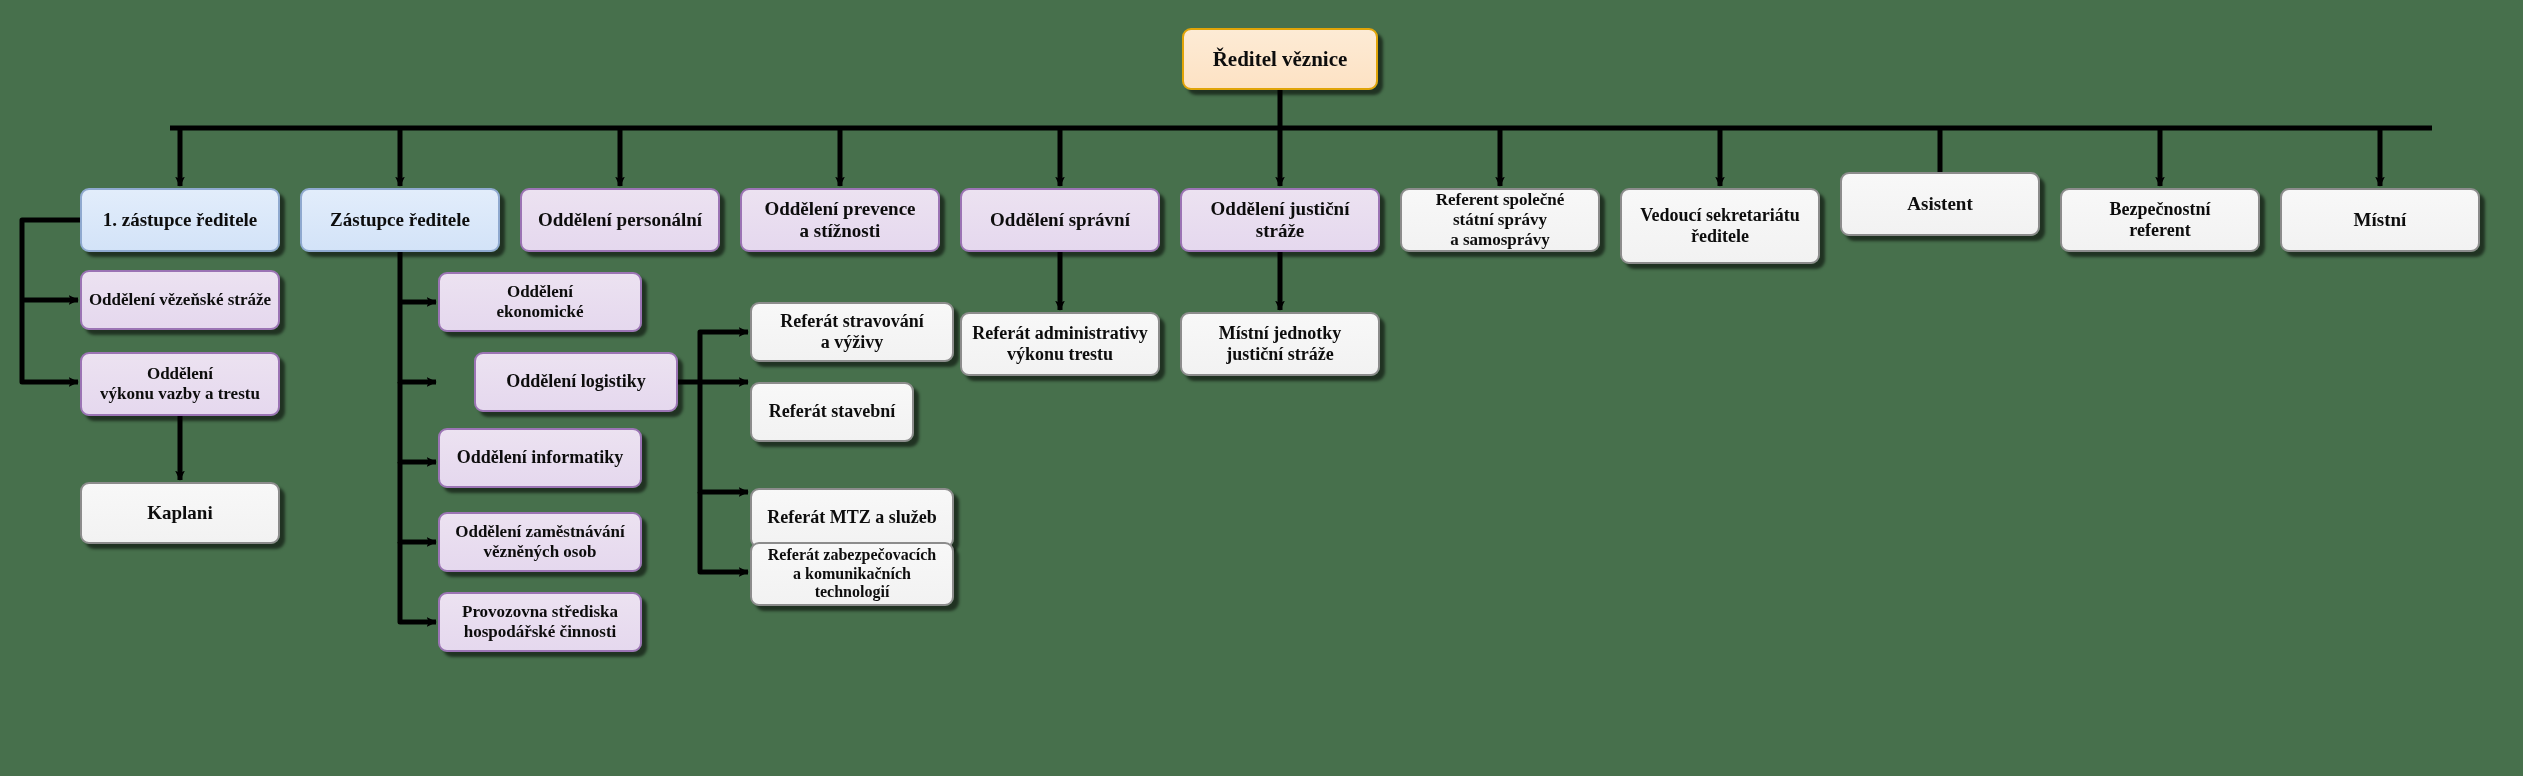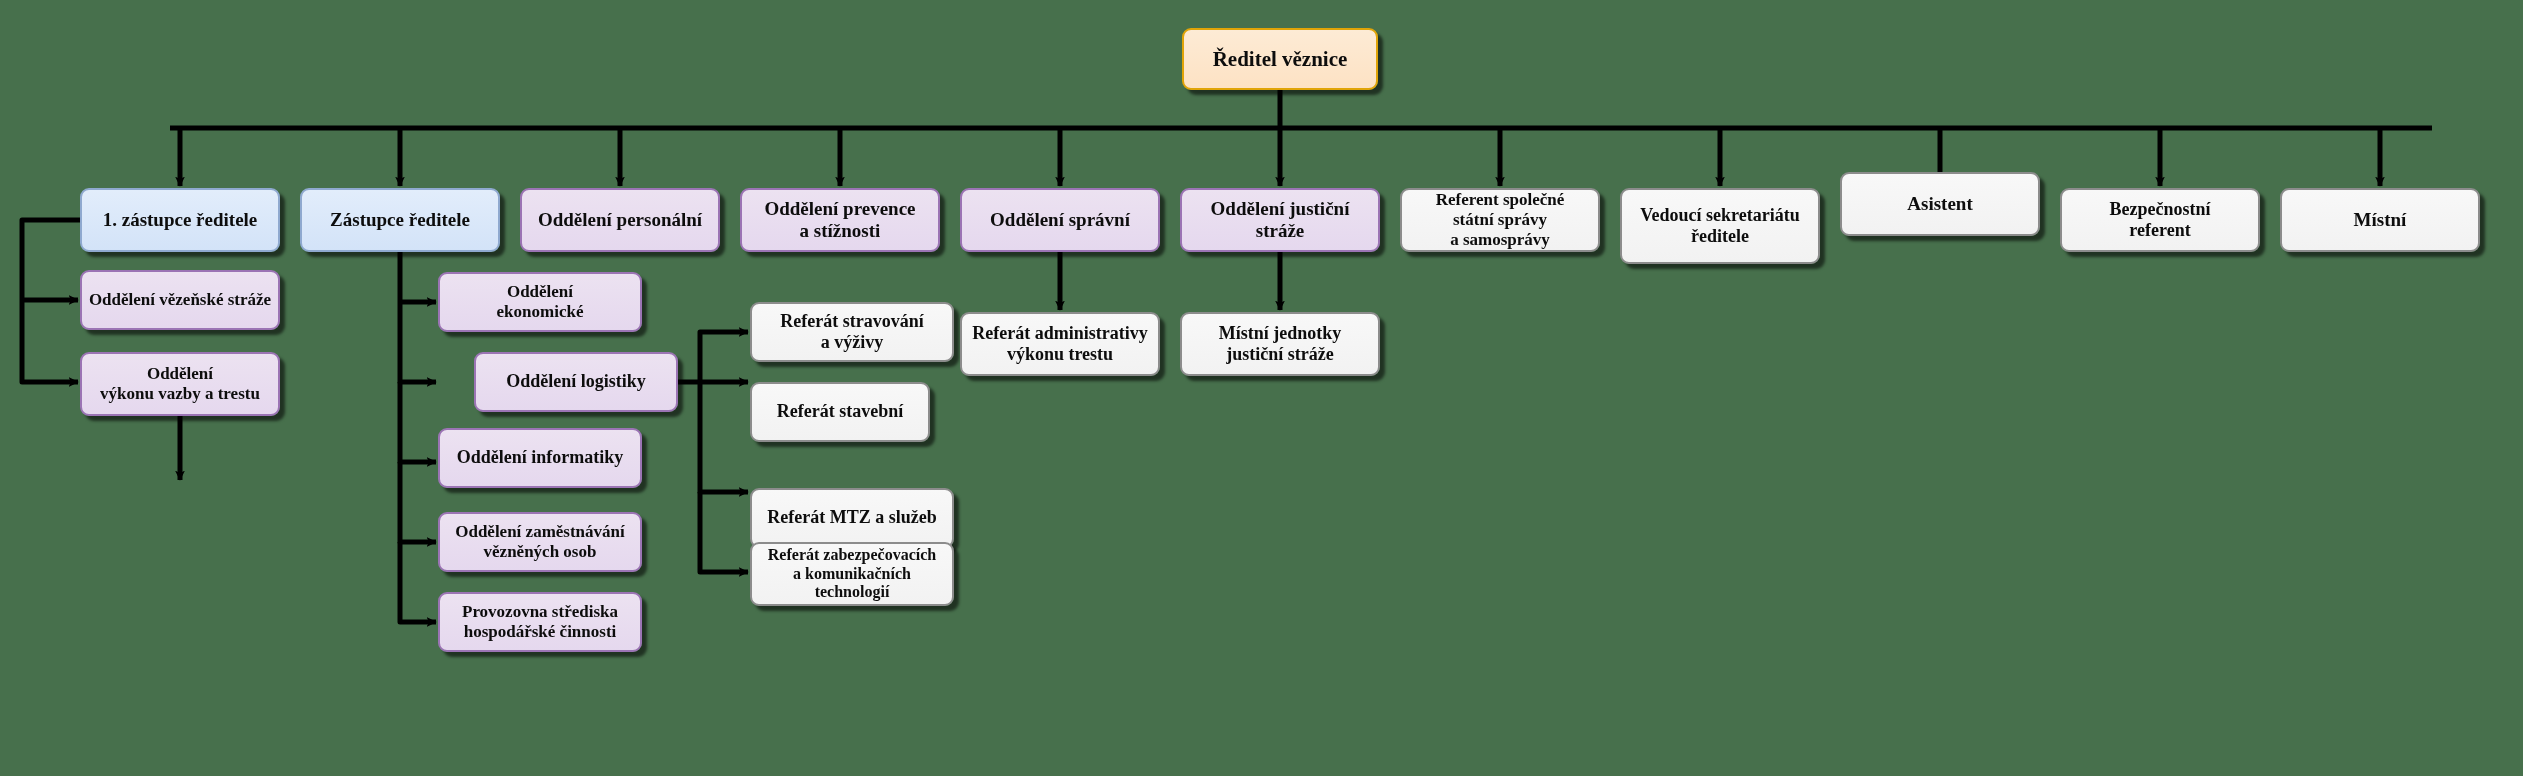--- a/index.html
+++ b/index.html
@@ -168,20 +168,23 @@
 
   <div class="node v-purple" style="left:80px; top:270px; width:200px; height:60px; font-size:17px;">
     <span class="n-label">Oddělení vězeňské stráže</span>
   </div>
 
   <div class="node v-purple" style="left:80px; top:352px; width:200px; height:64px; font-size:17px;">
     <span class="n-label">Oddělení
 výkonu vazby a trestu</span>
   </div>
 
+  <div class="node v-white" style="left:80px; top:482px; width:200px; height:62px; font-size:19px;">
+    <span class="n-label">Kaplani</span>
+  </div>
 
   <div class="node v-purple" style="left:438px; top:272px; width:204px; height:60px; font-size:17px;">
     <span class="n-label">Oddělení
 ekonomické</span>
   </div>
 
   <div class="node v-purple" style="left:438px; top:352px; width:204px; height:60px; font-size:18px;margin-left:36px;">
     <span class="n-label">Oddělení logistiky</span>
   </div>
 
@@ -197,21 +200,21 @@
   <div class="node v-purple" style="left:438px; top:592px; width:204px; height:60px; font-size:17px;">
     <span class="n-label">Provozovna střediska
 hospodářské činnosti</span>
   </div>
 
   <div class="node v-white" style="left:750px; top:302px; width:204px; height:60px; font-size:18px;">
     <span class="n-label">Referát stravování
 a výživy</span>
   </div>
 
-  <div class="node v-white" style="left:750px; top:382px; width:180px; height:60px; font-size:18px;justify-content:center;">
+  <div class="node v-white" style="left:750px; top:382px; width:164px; height:60px; font-size:18px;justify-content:center;">
     <span class="n-label">Referát stavební</span>
   </div>
 
   <div class="node v-white" style="left:750px; top:488px; width:204px; height:60px; font-size:18px;">
     <span class="n-label">Referát MTZ a služeb</span>
   </div>
 
   <div class="node v-white" style="left:750px; top:542px; width:204px; height:64px; font-size:16px;">
     <span class="n-label">Referát zabezpečovacích
 a komunikačních

